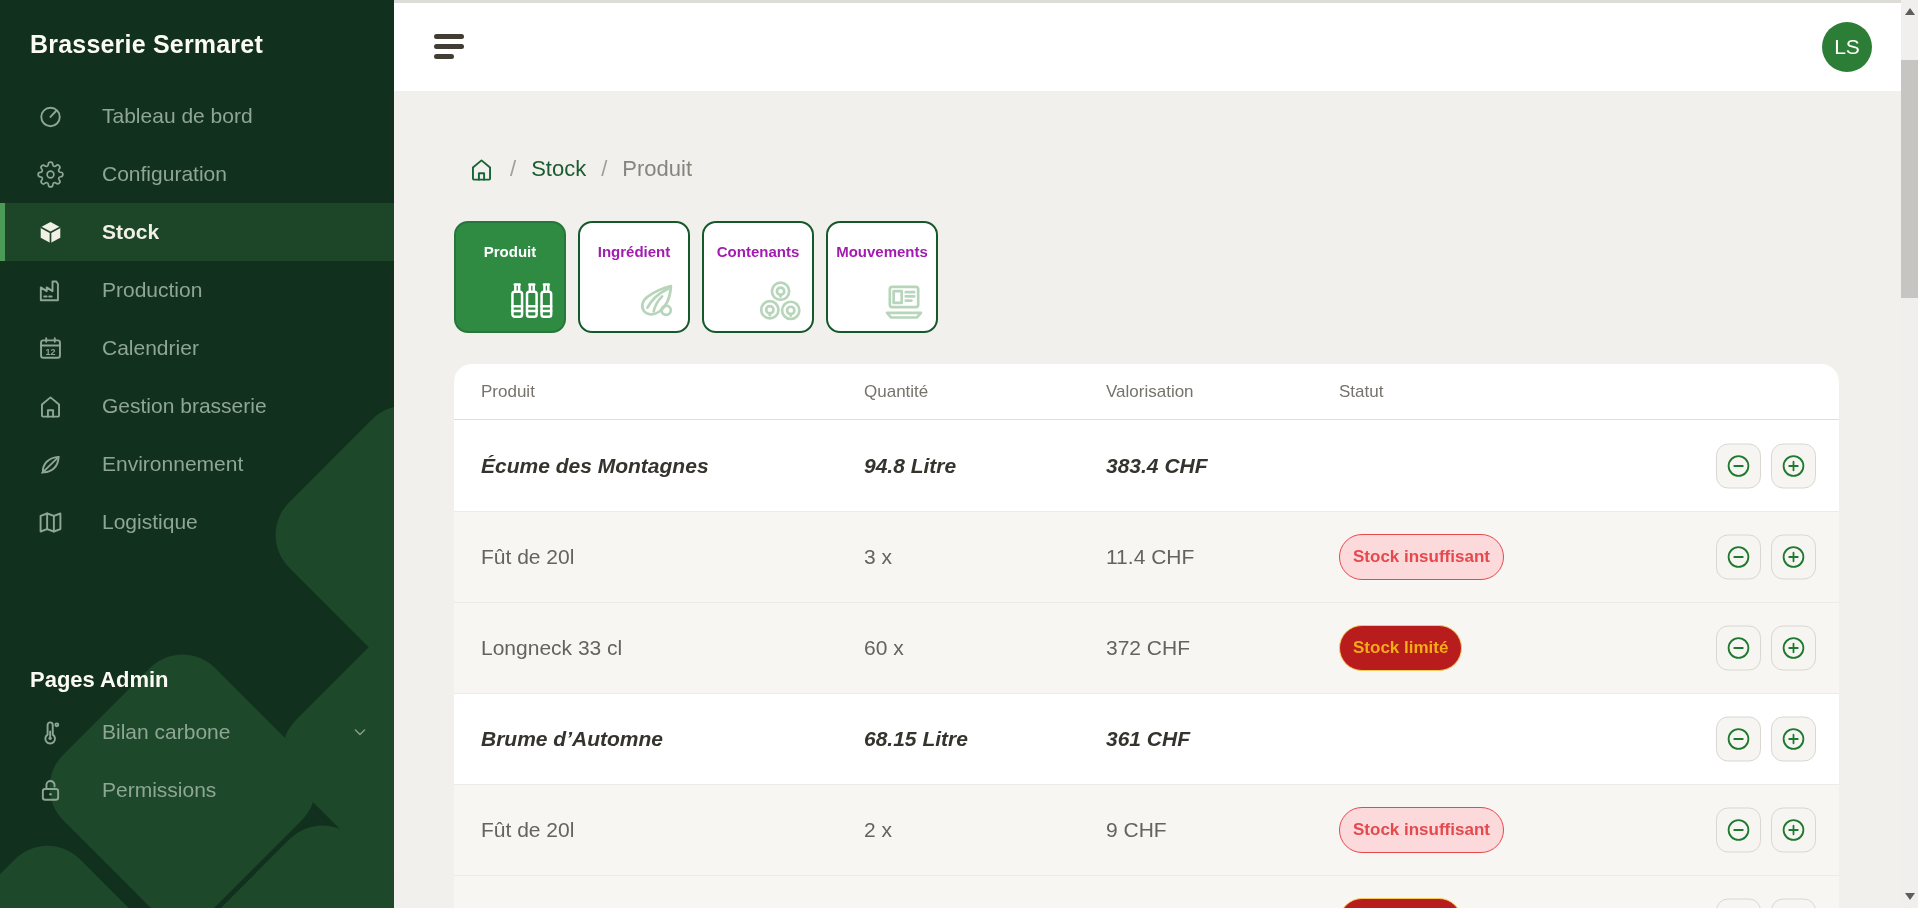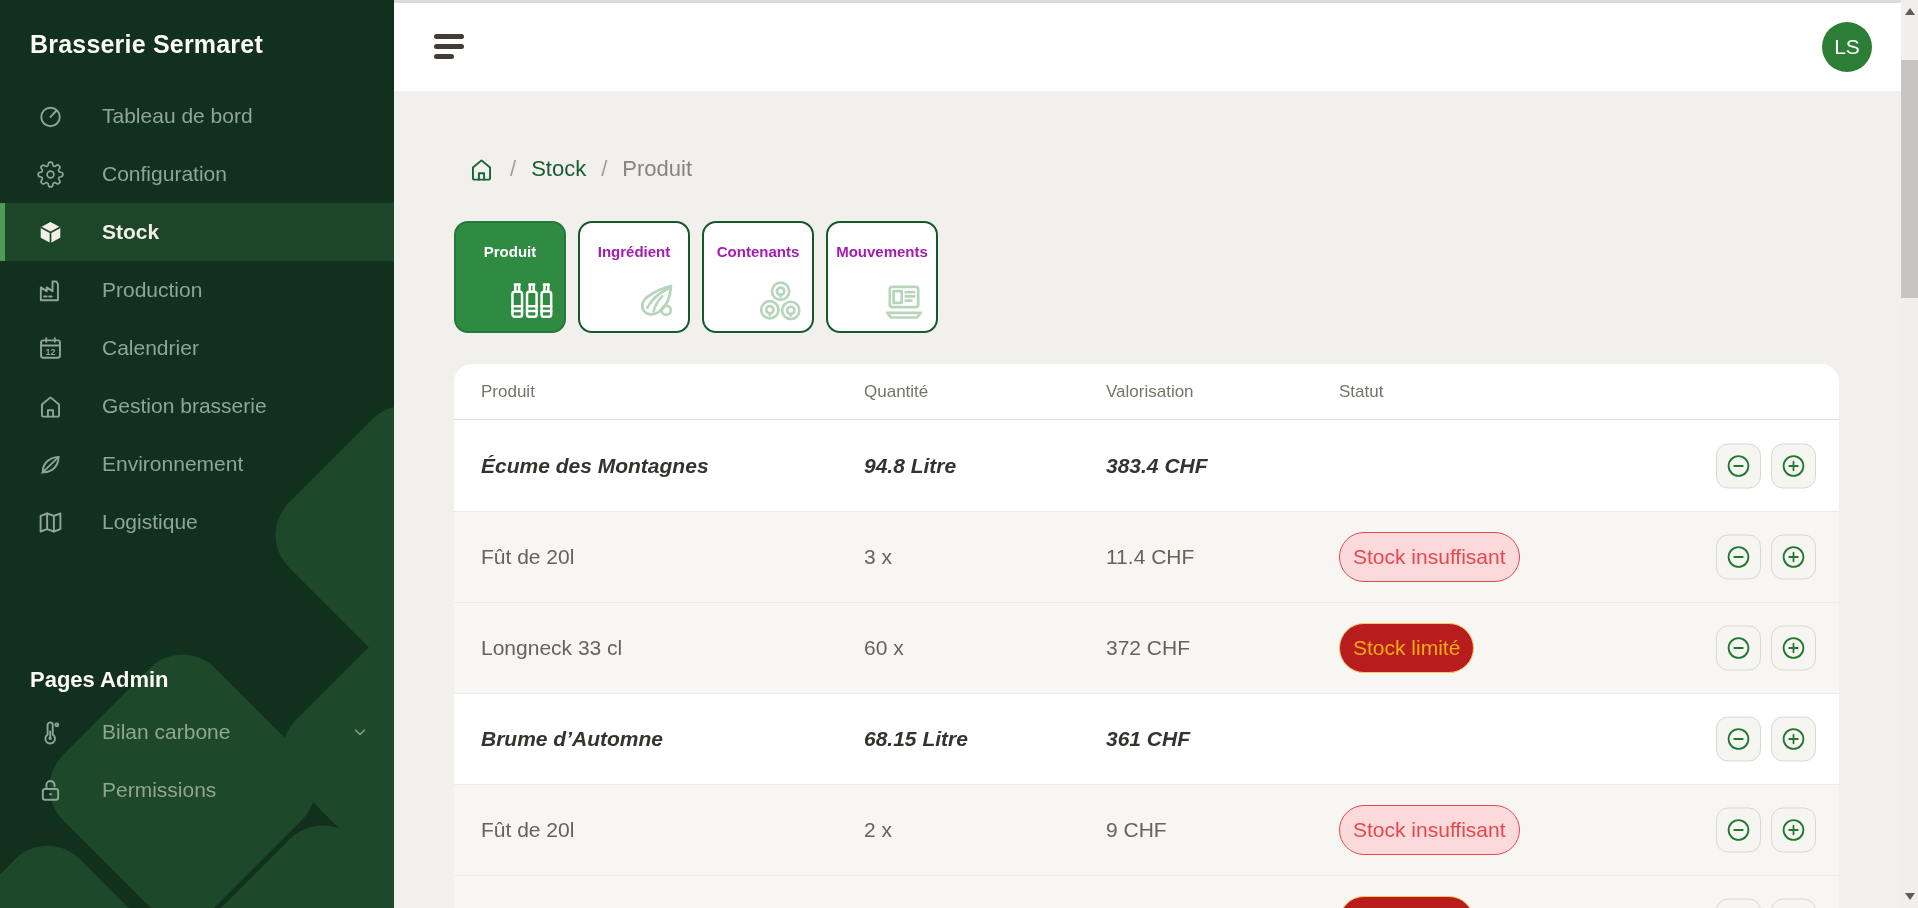--- a/index.html
+++ b/index.html
@@ -75,21 +75,21 @@
     display:grid; grid-template-columns:383px 242px 233px 1fr;
     align-items:center; padding:0 140px 0 27px; position:relative;
   }
   .thead { height:56px; color:#75736b; font-size:17px; border-bottom:1px solid #e0ded9; }
   .trow { height:91px; font-size:21px; }
   .trow + .trow { border-top:1px solid #edebe6; }
   .trow.product { color:#35332d; font-weight:600;font-style:italic; }
   .trow.container { background:#f7f6f3; color:#65635b; font-weight:400; }
   .badge {
     display:inline-flex; align-items:center; justify-self:start;
-    border-radius:999px; font-size:21px; font-weight:400; padding:12px 13px; border:1.5px solid;
+    border-radius:999px; font-size:17px; font-weight:700; padding:12px 13px; border:1.5px solid;
   }
   .badge.danger { color:#e5484d; border-color:#e5484d; background:#fcdadb; }
   .badge.warning { color:#f2ac16; border-color:#f6c95c; background:#b91c1c; }
   .actions { position:absolute; right:23px; top:50%; transform:translateY(-50%); display:flex; gap:10px; }
   .action-btn {
     width:45px; height:45px; border-radius:12px; border:1.5px solid #d9d7d2; background:#f6f5f2;
     display:flex; align-items:center; justify-content:center; color:#1e7a2e; cursor:pointer; padding:8px;
   }
 
   

